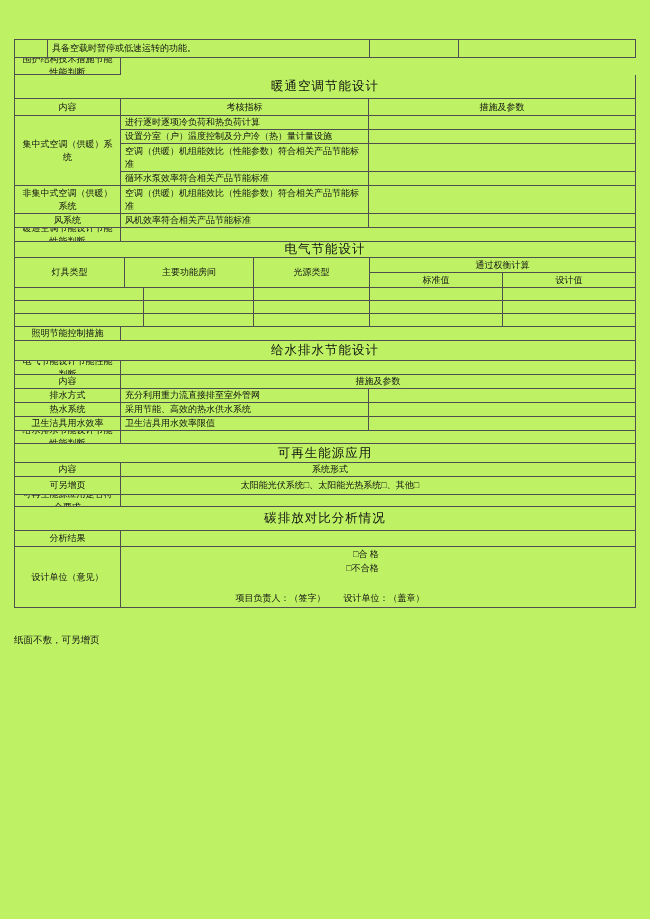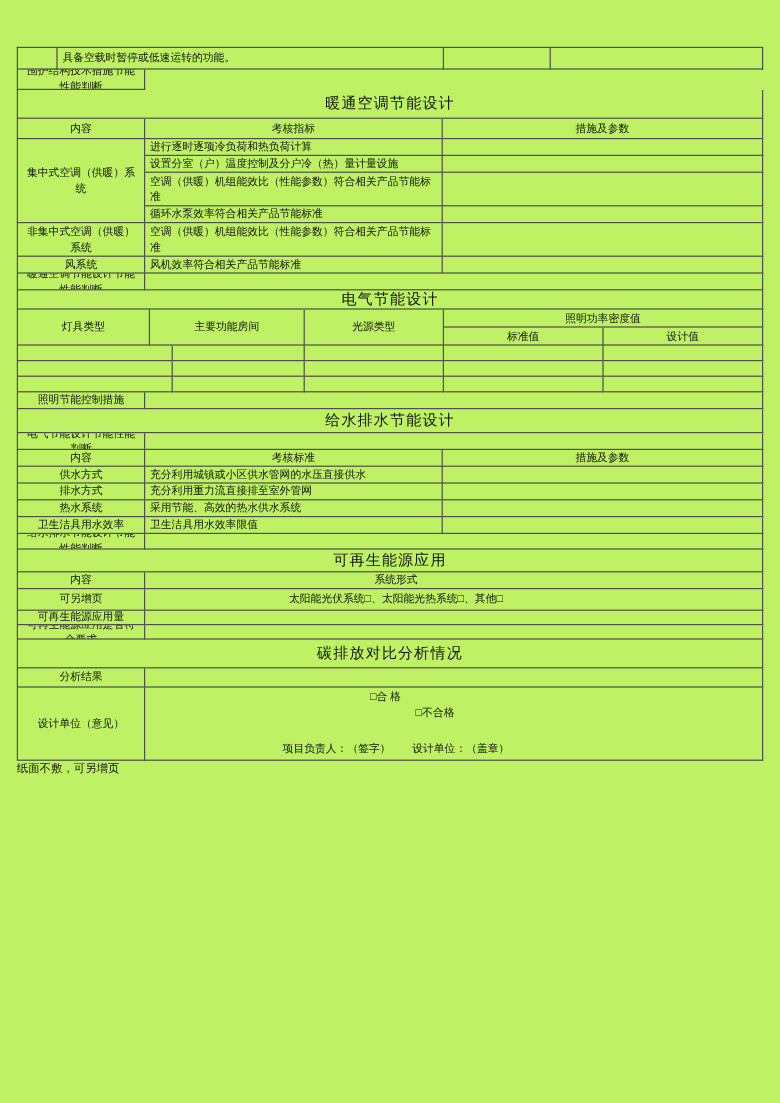--- a/index.html
+++ b/index.html
@@ -11,21 +11,21 @@
   .col{display:flex;flex-direction:column;}
   .f{flex:1;min-width:0;}
   .cell{box-sizing:border-box;border-right:1px solid #4f4f4f;border-bottom:1px solid #4f4f4f;
         font-size:9px;line-height:13px;display:flex;align-items:center;justify-content:center;
         text-align:center;padding:0 4px;word-break:break-all;overflow:hidden;}
   .cell.left{justify-content:flex-start;text-align:left;}
   .c-label{width:106px;}
   .c-std{width:248px;}
   .title{font-weight:normal;font-size:12.5px;letter-spacing:1px;}
   .pull-left{padding-right:100px;}
-  .op-block{display:flex;flex-direction:column;gap:2px;align-items:center;text-align:left;}
+  .op-block{display:flex;flex-direction:column;gap:2px;align-items:center;text-align:right;}
   .op-line{line-height:14px;white-space:pre;}
   .op-gap{margin-left:38px;}
   .footer-note{position:absolute;left:14px;top:634px;font-size:9.5px;}
 </style>
 </head>
 <body>
 
 <div class="page">
   <div class="doc">
 
@@ -84,21 +84,21 @@
     </div>
 
     <div class="row" style="height:16px">
       <div class="cell f title">电气节能设计</div>
     </div>
     <div class="row" style="height:30px">
       <div class="cell" style="width:110px">灯具类型</div>
       <div class="cell" style="width:129px">主要功能房间</div>
       <div class="cell" style="width:116px">光源类型</div>
       <div class="col f">
-        <div class="cell" style="height:15px">照明功率密度值</div>
+        <div class="cell" style="height:15px">通过权衡计算</div>
         <div class="row f">
           <div class="cell" style="width:133px">标准值</div>
           <div class="cell f">设计值</div>
         </div>
       </div>
     </div>
     <div class="row" style="height:13px">
       <div class="cell" style="width:129px"></div>
       <div class="cell" style="width:110px"></div>
       <div class="cell" style="width:116px"></div>
@@ -126,27 +126,21 @@
     <div class="row" style="height:20px">
       <div class="cell f title">给水排水节能设计</div>
     </div>
 
     <div class="row" style="height:14px">
       <div class="cell c-label">电气节能设计节能性能判断</div>
       <div class="cell f"></div>
     </div>
     <div class="row" style="height:14px">
       <div class="cell c-label">内容</div>
-      <div class="cell c-std">考核标准</div>
       <div class="cell f">措施及参数</div>
-    </div>
-    <div class="row" style="height:14px">
-      <div class="cell c-label">供水方式</div>
-      <div class="cell left c-std">充分利用城镇或小区供水管网的水压直接供水</div>
-      <div class="cell f"></div>
     </div>
     <div class="row" style="height:14px">
       <div class="cell c-label">排水方式</div>
       <div class="cell left c-std">充分利用重力流直接排至室外管网</div>
       <div class="cell f"></div>
     </div>
     <div class="row" style="height:14px">
       <div class="cell c-label">热水系统</div>
       <div class="cell left c-std">采用节能、高效的热水供水系统</div>
       <div class="cell f"></div>
@@ -164,24 +158,20 @@
     <div class="row" style="height:19px">
       <div class="cell f title">可再生能源应用</div>
     </div>
     <div class="row" style="height:14px">
       <div class="cell c-label">内容</div>
       <div class="cell f pull-left">系统形式</div>
     </div>
     <div class="row" style="height:18px">
       <div class="cell c-label">可另增页</div>
       <div class="cell f pull-left">太阳能光伏系统□、太阳能光热系统□、其他□</div>
-    </div>
-    <div class="row" style="height:12px">
-      <div class="cell c-label">可再生能源应用量</div>
-      <div class="cell f"></div>
     </div>
     <div class="row" style="height:12px">
       <div class="cell c-label">可再生能源应用是否符合要求</div>
       <div class="cell f"></div>
     </div>
 
     <div class="row" style="height:24px">
       <div class="cell f title">碳排放对比分析情况</div>
     </div>
     <div class="row" style="height:16px">

